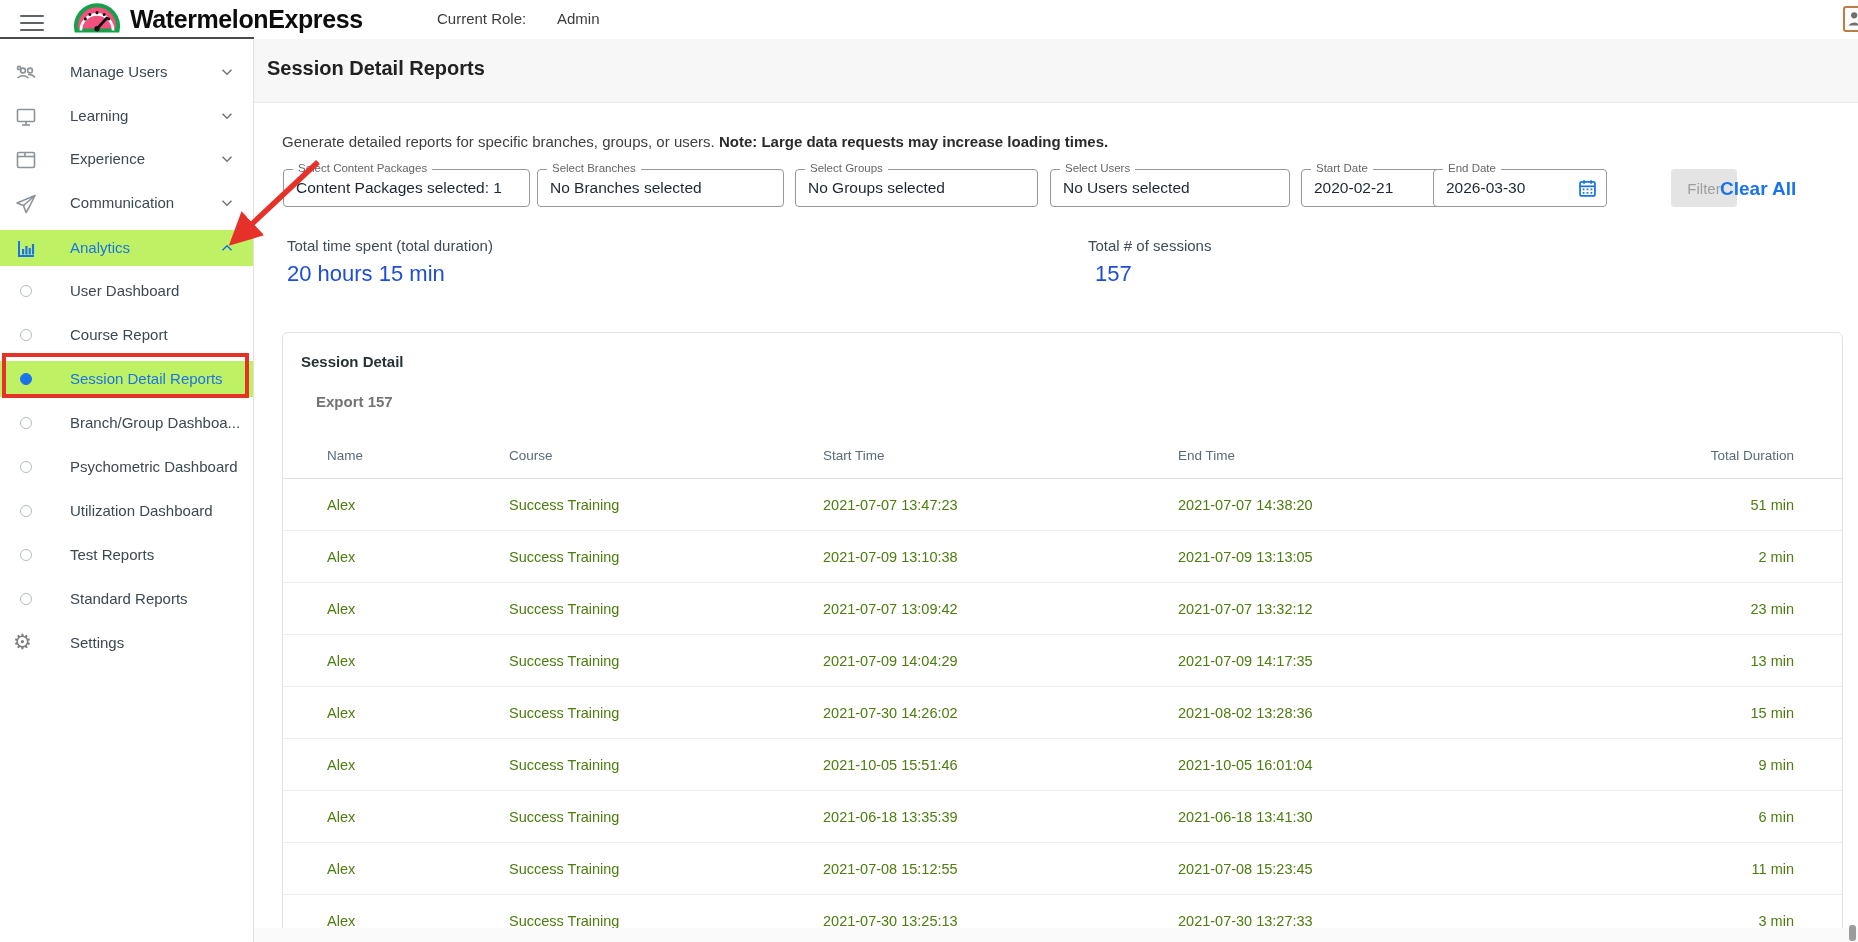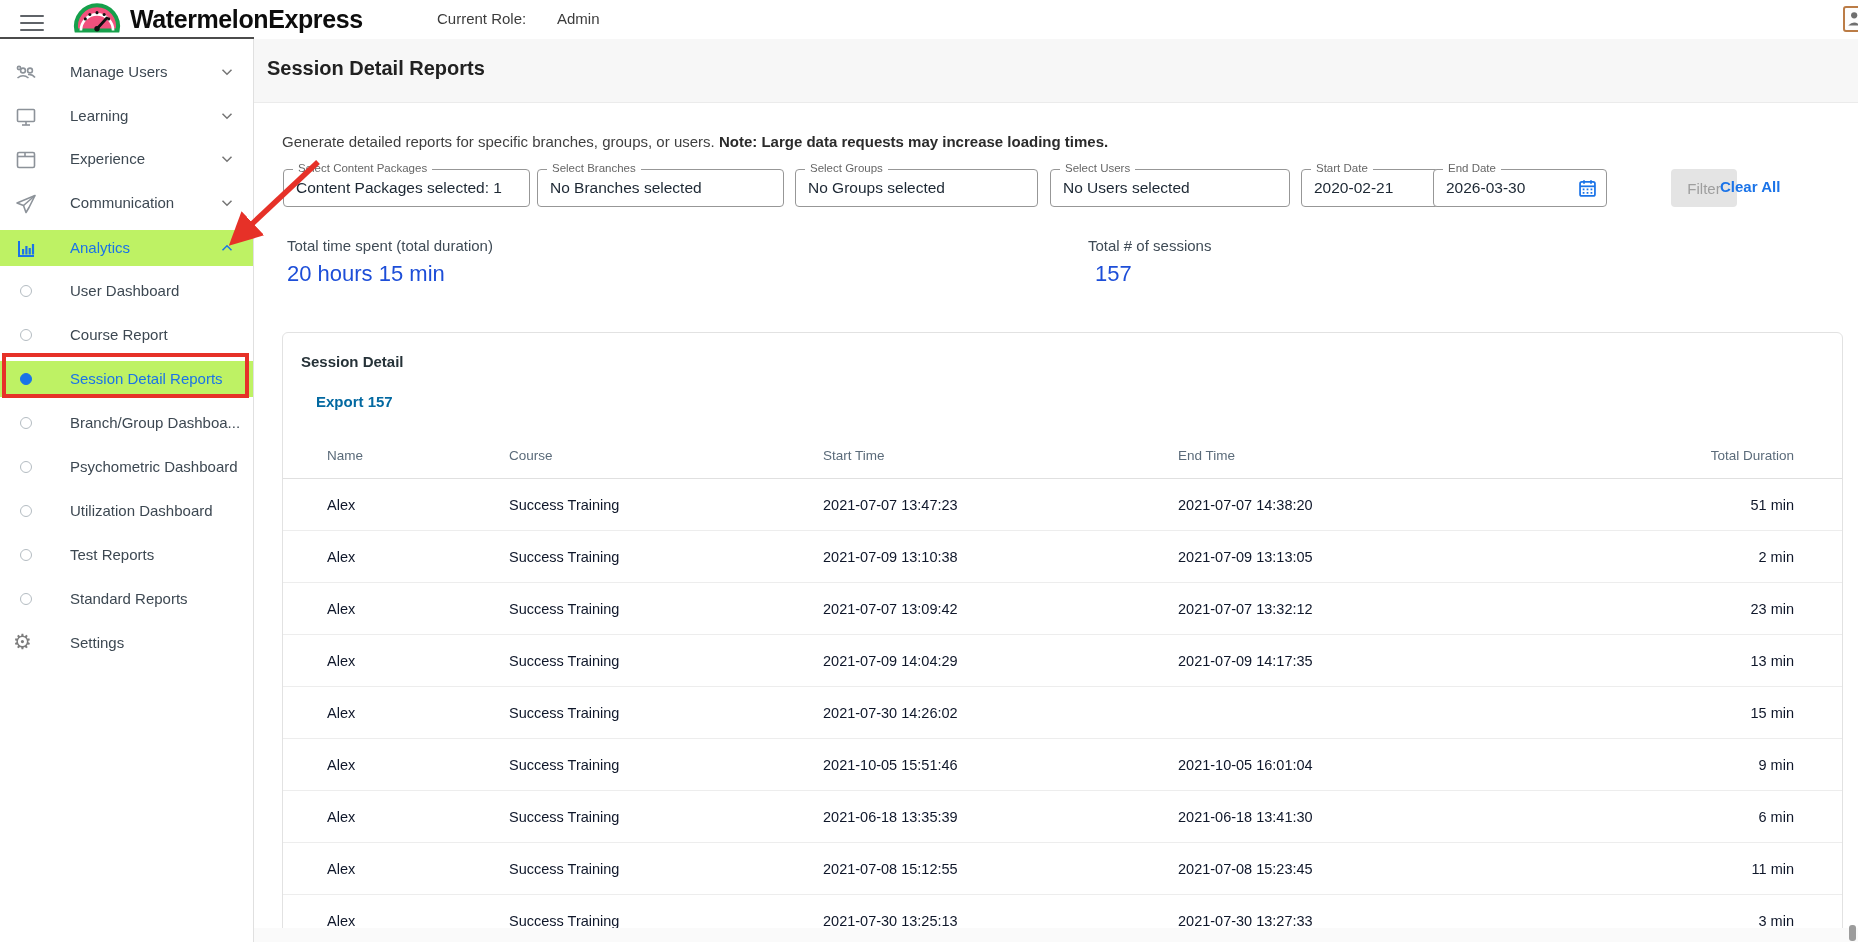--- a/index.html
+++ b/index.html
@@ -44,37 +44,37 @@
   .field-value { line-height:36px; padding:0 12px; font-size:15.5px; color:#1c2733; white-space:nowrap; overflow:hidden; }
   .field-cal { position:absolute; right:8px; top:8px; width:21px; height:21px; cursor:pointer; }
   .f-cp { left:29px;  width:247px; }
   .f-br { left:283px; width:247px; }
   .f-gr { left:541px; width:243px; }
   .f-us { left:796px; width:240px; }
   .f-sd { left:1047px; width:160px; }
   .f-ed { left:1179px; width:174px; }
   .f-sd .field-value,.f-ed .field-value { padding-right:36px; }
   .filter-btn { position:absolute; left:1417px; top:66px; width:66px; height:38px; background:#e4e4e4; color:#9e9e9e; font-size:15px; border:none; border-radius:4px; cursor:default; font-family:inherit; }
-  .clear-all { position:absolute; left:1466px; top:75px; font-size:15px; font-weight:700; color:#1a73e8; cursor:pointer; white-space:nowrap; }
+  .clear-all { position:absolute; left:1466px; top:75px; font-size:19px; font-weight:700; color:#1a73e8; cursor:pointer; white-space:nowrap; }
 
   
   .stat-label { position:absolute; font-size:15px; color:#3f4b56; }
   .stat-value { position:absolute; font-size:22px; color:#1d4ed8; }
   .s1l { left:33px;  top:134px; } .s1v { left:33px;  top:158px; }
   .s2l { left:834px; top:134px; } .s2v { left:841px; top:158px; }
 
   
   .card { position:absolute; left:28px; top:229px; width:1561px; height:700px; border:1px solid #e2e2e2; border-radius:6px; background:#fff; }
   .card-title { position:absolute; left:18px; top:20px; font-size:15px; font-weight:700; color:#263238; }
-  .export-link { position:absolute; left:33px; top:60px; font-size:15px; font-weight:600; color:#0369a1; cursor:pointer; }
+  .export-link { position:absolute; left:33px; top:60px; font-size:15px; font-weight:600; color:#737373; cursor:pointer; }
   .thead { position:absolute; left:0; top:102px; width:100%; height:44px; border-bottom:1px solid #e0e0e0; }
   .th { position:absolute; top:13px; font-size:13.5px; color:#5b6b7a; white-space:nowrap; }
   .rows { position:absolute; left:0; top:146px; width:100%; }
   .trow { position:relative; width:100%; height:52px; border-bottom:1px solid #ededed; }
-  .td { position:absolute; top:0; line-height:52px; font-size:14.5px; color:#0f172a; white-space:nowrap; }
+  .td { position:absolute; top:0; line-height:52px; font-size:14.5px; color:#4d7c0f; white-space:nowrap; }
   .c1 { left:44px; } .c2 { left:226px; } .c3 { left:540px; } .c4 { left:895px; }
   .c5 { right:48px; text-align:right; }
 
   
   .annot-box { position:absolute; left:2px; top:353px; width:247px; height:45px; border:4px solid #e63128; z-index:20; pointer-events:none; }
   .annot-arrow { position:absolute; left:222px; top:152px; z-index:20; pointer-events:none; }
 
   
   .bottom-strip { position:absolute; left:254px; top:928px; width:1604px; height:14px; background:#fafafa; z-index:15; }
   .vscroll-thumb { position:absolute; left:1849px; top:925px; width:7px; height:16px; background:#9c9c9c; border-radius:3px; z-index:16; cursor:pointer; }
@@ -350,20 +350,21 @@
           <span class="td c1">Alex</span>
             <span class="td c2">Success Training</span>
             <span class="td c3">2021-07-09 14:04:29</span>
             <span class="td c4">2021-07-09 14:17:35</span>
             <span class="td c5">13 min</span>
         </div>
         <div class="trow">
           <span class="td c1">Alex</span>
             <span class="td c2">Success Training</span>
             <span class="td c3">2021-07-30 14:26:02</span>
+            <span class="td c4">2021-08-02 13:28:36</span>
             <span class="td c5">15 min</span>
         </div>
         <div class="trow">
           <span class="td c1">Alex</span>
             <span class="td c2">Success Training</span>
             <span class="td c3">2021-10-05 15:51:46</span>
             <span class="td c4">2021-10-05 16:01:04</span>
             <span class="td c5">9 min</span>
         </div>
         <div class="trow">

